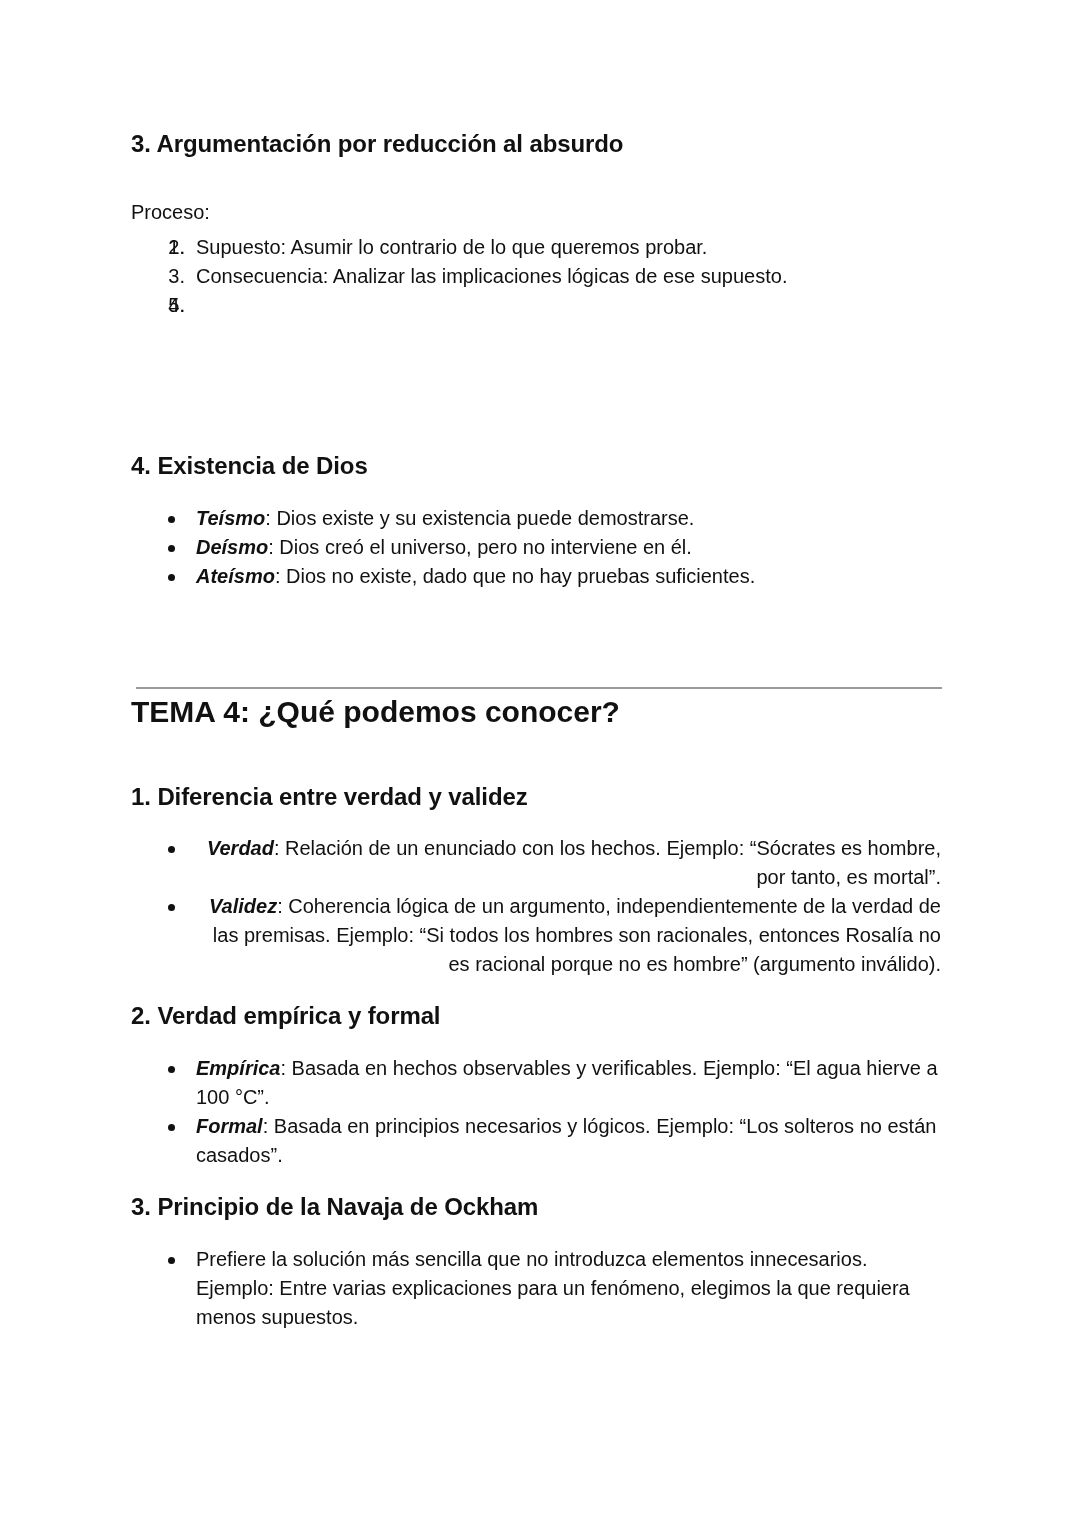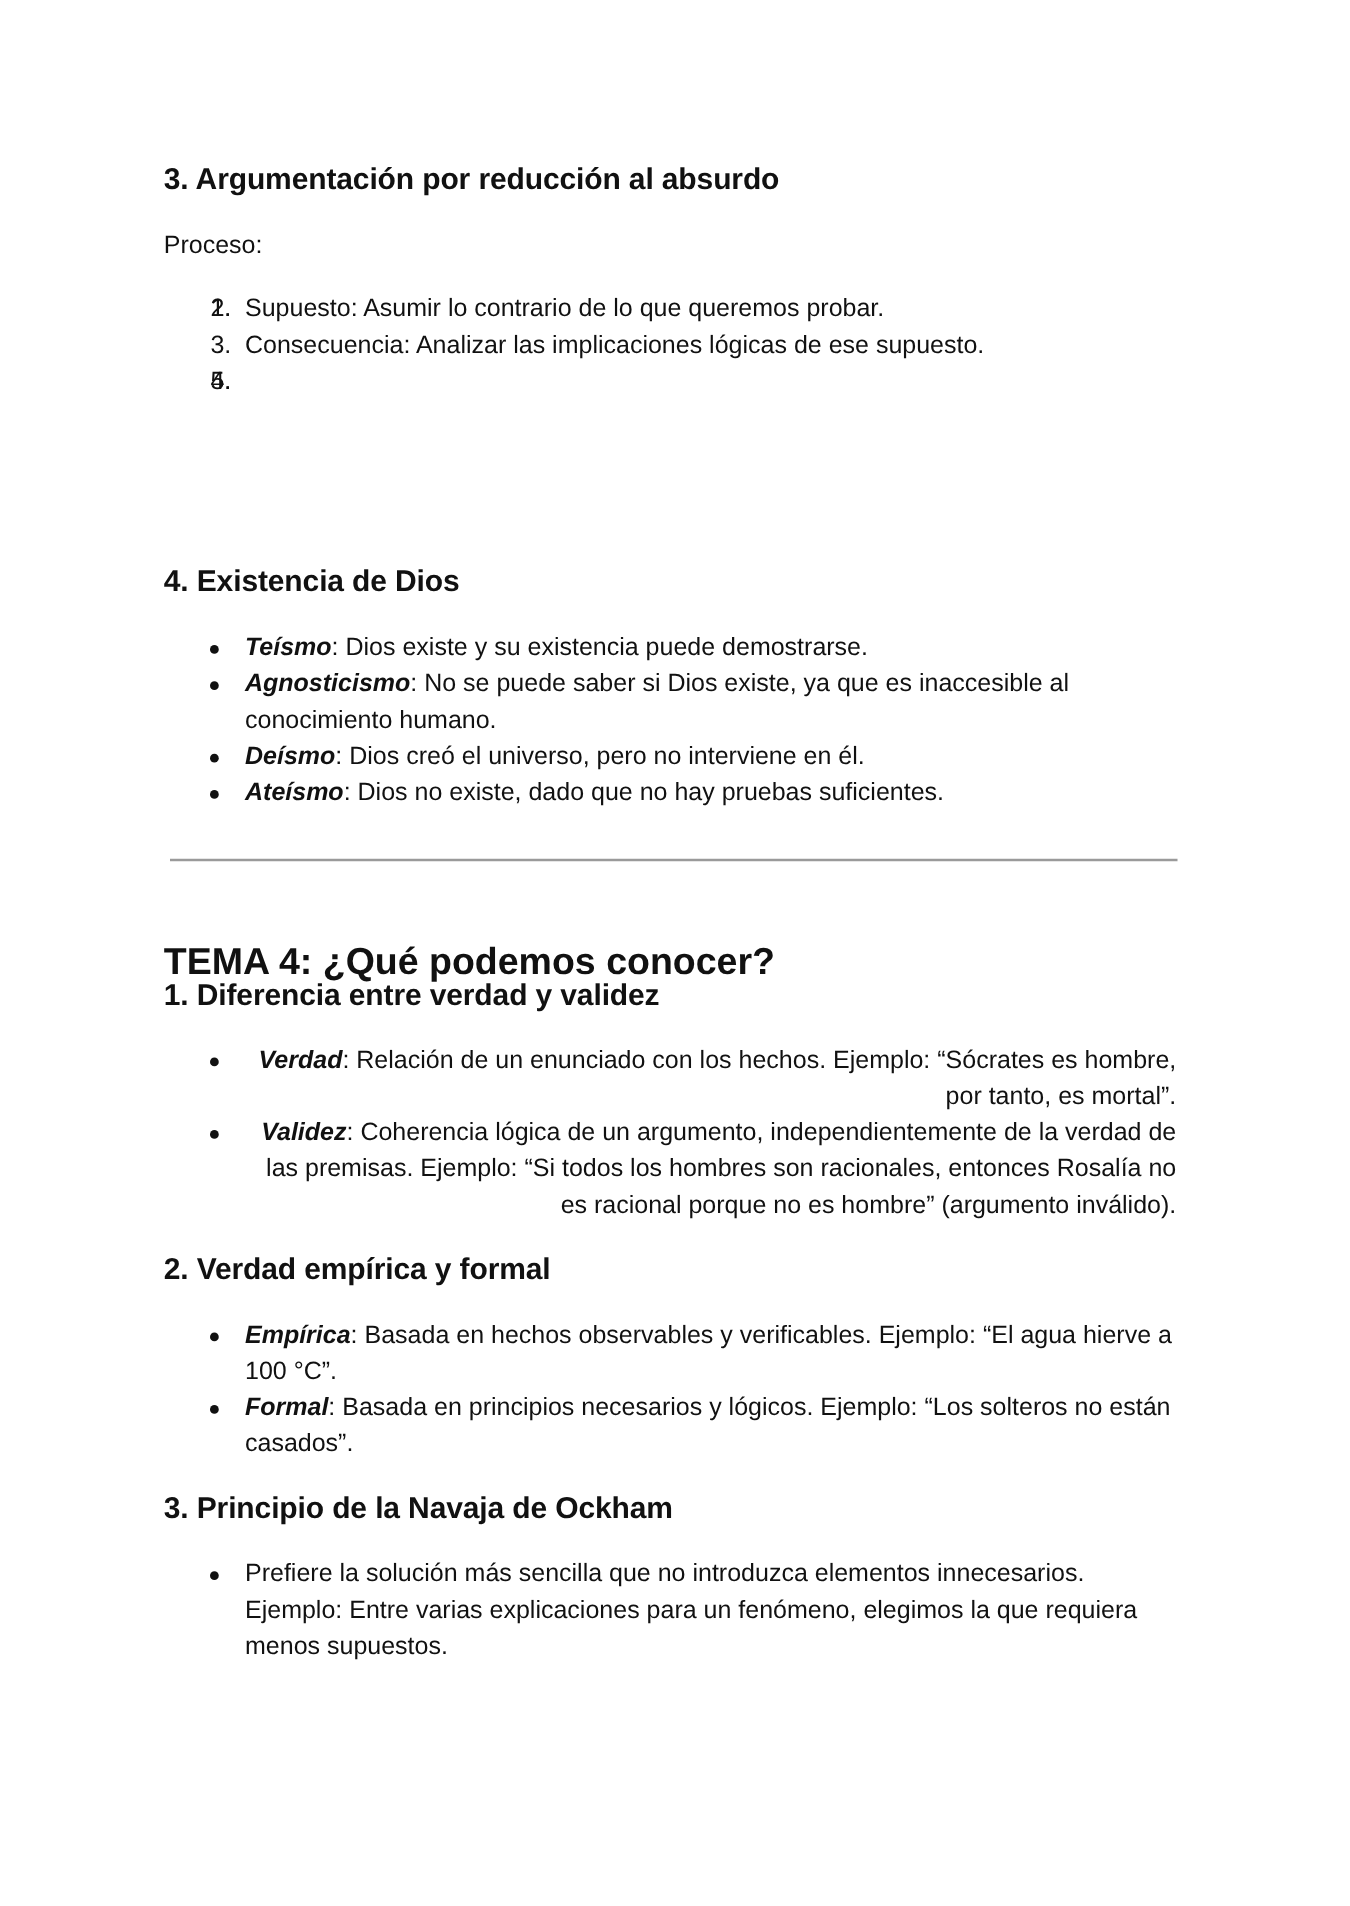--- a/index.html
+++ b/index.html
@@ -35,20 +35,21 @@
       font-size: 30px;
       line-height: 36px;
       left: 131px;
       white-space: nowrap;
     }
     .para {
       font-size: 20px;
       line-height: 29px;
       left: 131px;
       white-space: nowrap;
+      margin-top: 16px;
     }
     .list {
       left: 131px;
       width: 830px;
       margin: 0;
       padding: 0;
       list-style: none;
     }
     .li {
       position: relative;
@@ -111,35 +112,31 @@
 
   <div class="abs h3" style="top:452px;">4. Existencia de Dios</div>
 
   <ul class="abs list" style="top:504px; width:780px;">
     <li class="li">
       <span class="bullet"></span>
       <b>Teísmo</b><span>: Dios existe y su existencia puede demostrarse.</span>
     </li>
     <li class="li">
       <span class="bullet"></span>
-      <b>Agnosticismo</b><span>: No se puede saber si Dios existe, ya que es inaccesible al conocimiento humano.</span>
-    </li>
-    <li class="li">
-      <span class="bullet"></span>
       <b>Deísmo</b><span>: Dios creó el universo, pero no interviene en él.</span>
     </li>
     <li class="li">
       <span class="bullet"></span>
       <b>Ateísmo</b><span>: Dios no existe, dado que no hay pruebas suficientes.</span>
     </li>
   </ul>
 
   <div class="abs hr"></div>
 
-  <div class="abs h1" style="top:752px;">TEMA 4: ¿Qué podemos conocer?</div>
+  <div class="abs h1" style="top:694px;">TEMA 4: ¿Qué podemos conocer?</div>
 
   <div class="abs h3" style="top:783px;">1. Diferencia entre verdad y validez</div>
 
   <ul class="abs list" style="top:834px; width:810px;text-align:right;">
     <li class="li">
       <span class="bullet"></span>
       <b>Verdad</b><span>: Relación de un enunciado con los hechos. Ejemplo: “Sócrates es hombre, por tanto, es mortal”.</span>
     </li>
     <li class="li">
       <span class="bullet"></span>

